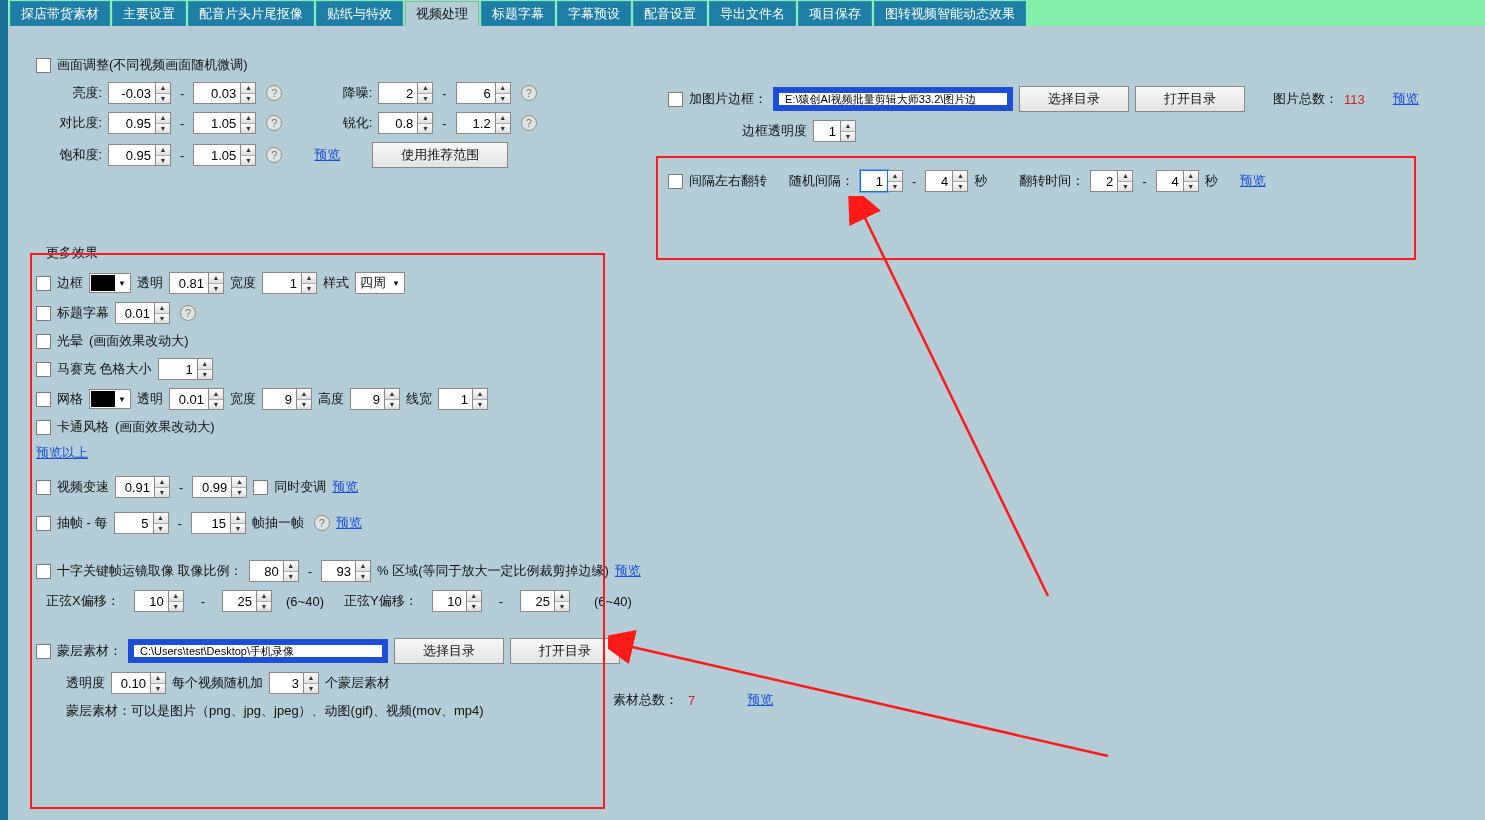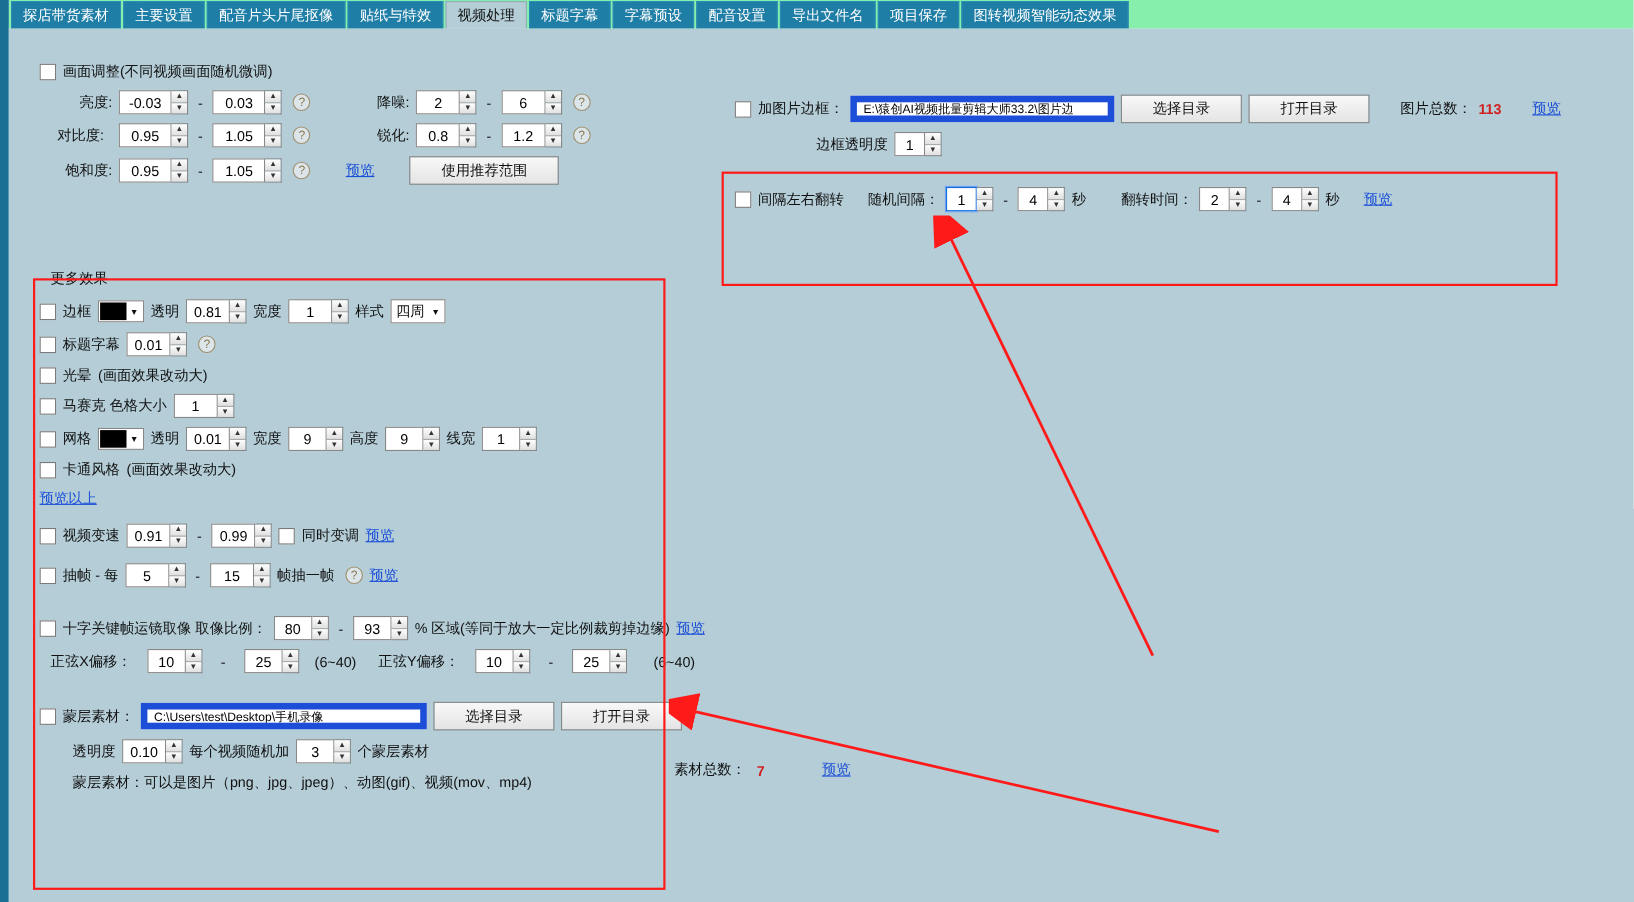--- a/index.html
+++ b/index.html
@@ -73,21 +73,21 @@
     height: 22px;
     display: inline-flex;
     align-items: center;
   }
   .num input {
     width: 40px; height: 22px;
     border: 1px solid #888;
     background: #fff;
     font-size: 13px;
     padding: 0 4px;
-    text-align: center;
+    text-align: right;
   }
   .num.w35 input { width: 35px; }
   .num.w30 input { width: 28px; }
   .num.w45 input { width: 48px; }
   .spin {
     display: inline-flex;
     flex-direction: column;
     height: 22px;
     border: 1px solid #888;
     border-left: none;
@@ -186,21 +186,21 @@
 
   .section-title {
     position: absolute;
     left: 36px;
     top: 218px;
     background: #b4cdd7;
     padding: 0 2px;
     font-size: 13px;
   }
 
-  .red-count { color: #d02020; font-weight: bold; }
+  .red-count { color: #d02020; font-weight: normal; }
   .focused { border: 1px solid #1a6fe0 !important; outline: 1px solid #6aa0f0; }
 </style>
 </head>
 <body>
 
 <div class="left-strip"></div>
 
 <div class="tabs">
   <div class="tab">探店带货素材</div>
   <div class="tab">主要设置</div>
@@ -254,21 +254,21 @@
         <input value="6" style="">
         <span class="spin">
           <div>▲</div>
           <div>▼</div>
         </span>
       </span>
     <span class="help">?</span>
   </div>
 
   <div class="row" style="margin-left:16px;">
-    <span class="lbl" style="width:50px;text-align:left">对比度:</span>
+    <span class="lbl" style="width:50px;text-align:right">对比度:</span>
     <span class="num w45">
         <input value="0.95" style="">
         <span class="spin">
           <div>▲</div>
           <div>▼</div>
         </span>
       </span>
     <span class="dash">-</span>
     <span class="num w45">
         <input value="1.05" style="">

